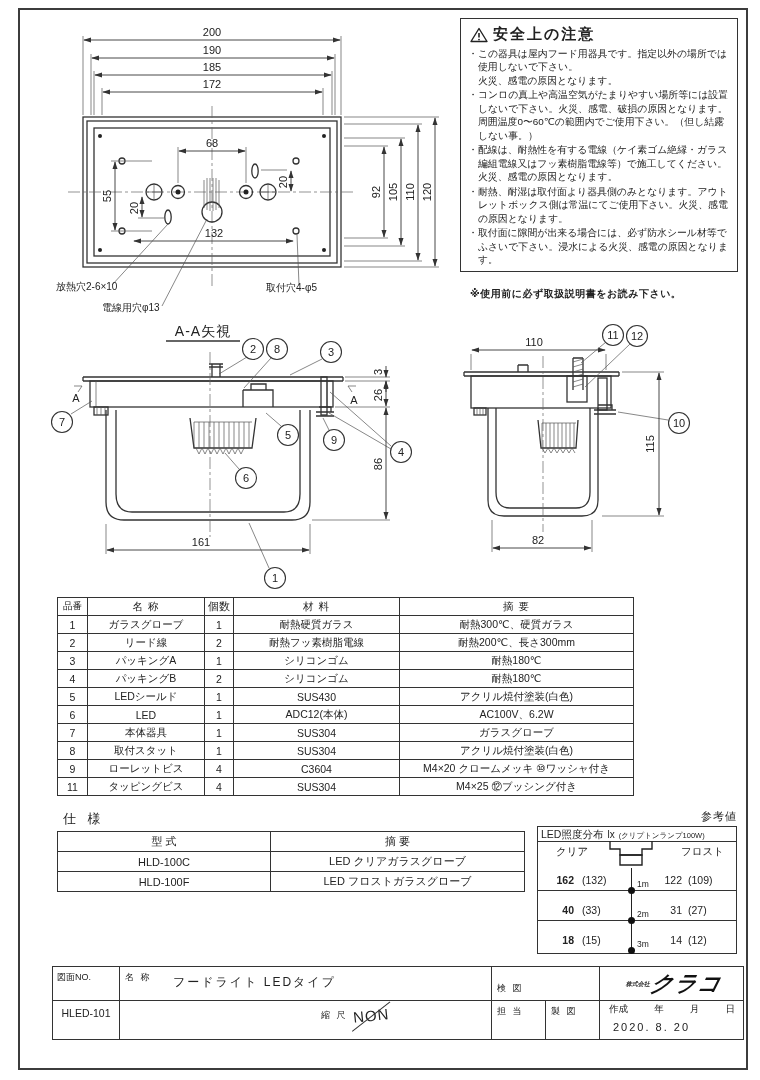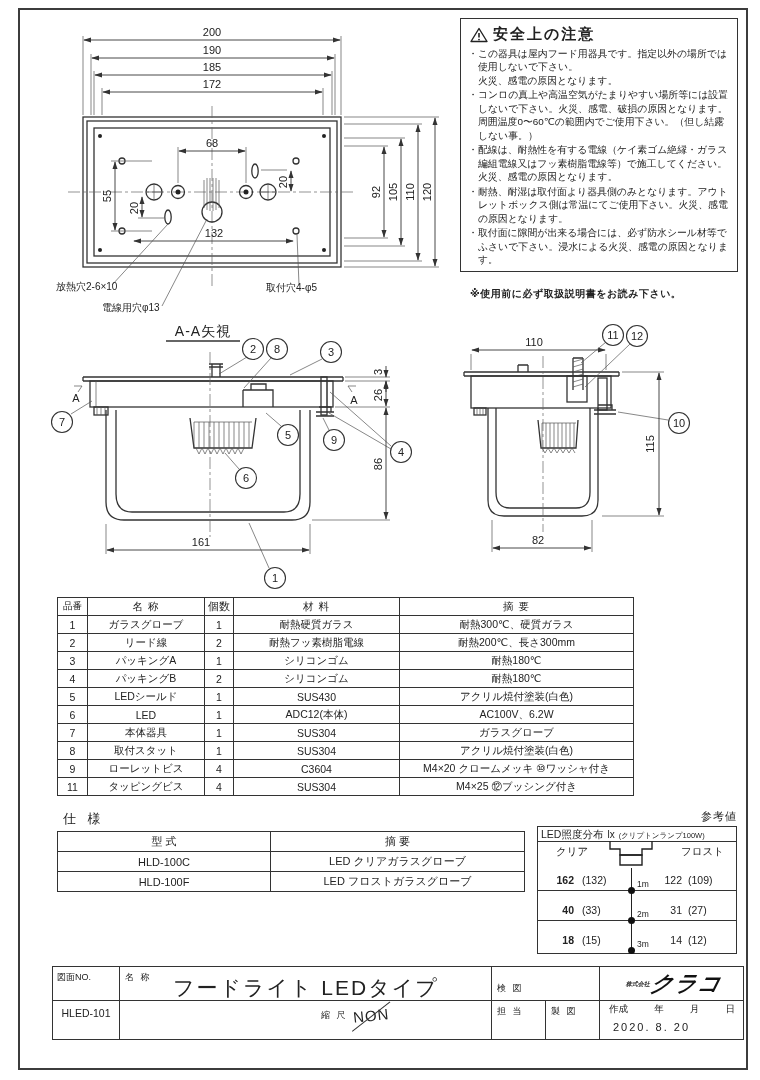--- a/index.html
+++ b/index.html
@@ -61,21 +61,21 @@
   .ill-row .p2{position:absolute;left:150px;width:46px;bottom:4px;}
   .ill-row .dot{position:absolute;left:90px;bottom:-4px;width:7px;height:7px;border-radius:50%;background:#111;z-index:2;}
 
   
   .tb{position:absolute;left:52px;top:966px;width:692px;height:74px;border:1.6px solid #333;background:#fff;box-sizing:border-box;}
   .tb .vl{position:absolute;top:0;bottom:0;width:1px;background:#333;}
   .tb .hl{position:absolute;left:0;right:0;height:1px;background:#333;top:33px;}
   .tb .vl2{position:absolute;top:33px;bottom:0;width:1px;background:#333;}
   .tb-lab{position:absolute;font-size:9px;letter-spacing:2px;color:#222;}
   .tb-no{position:absolute;left:0;top:40px;width:66px;text-align:center;font-size:10.5px;}
-  .tb-name{position:absolute;left:120px;top:7px;width:300px;font-size:21px;letter-spacing:2px;}
+  .tb-name{position:absolute;left:120px;top:7px;width:300px;font-size:12px;letter-spacing:2px;}
   .tb-scale-label{position:absolute;left:268px;top:42px;font-size:9px;letter-spacing:2px;}
   .tb-non{position:absolute;left:300px;top:40px;font-size:15px;letter-spacing:1px;transform:rotate(-6deg);}
   .tb-non::after{content:"";position:absolute;left:-6px;right:-6px;top:55%;border-top:1.3px solid #333;transform:rotate(-32deg);}
   .tb-logo{position:absolute;left:552px;top:2px;width:138px;height:30px;display:flex;align-items:center;justify-content:center;}
   .logo-prefix{font-size:6px;font-weight:700;margin-right:1px;transform:skewX(-14deg);}
   .logo-main{font-size:22px;font-weight:900;font-style:italic;letter-spacing:1px;transform:skewX(-14deg);color:#111;}
   .tb-made{position:absolute;left:548px;top:36px;width:142px;display:flex;justify-content:space-between;padding:0 8px;box-sizing:border-box;font-size:9.5px;}
   .tb-date{position:absolute;left:560px;top:54px;width:130px;font-size:11px;letter-spacing:2px;}
 </style>
 </head>

